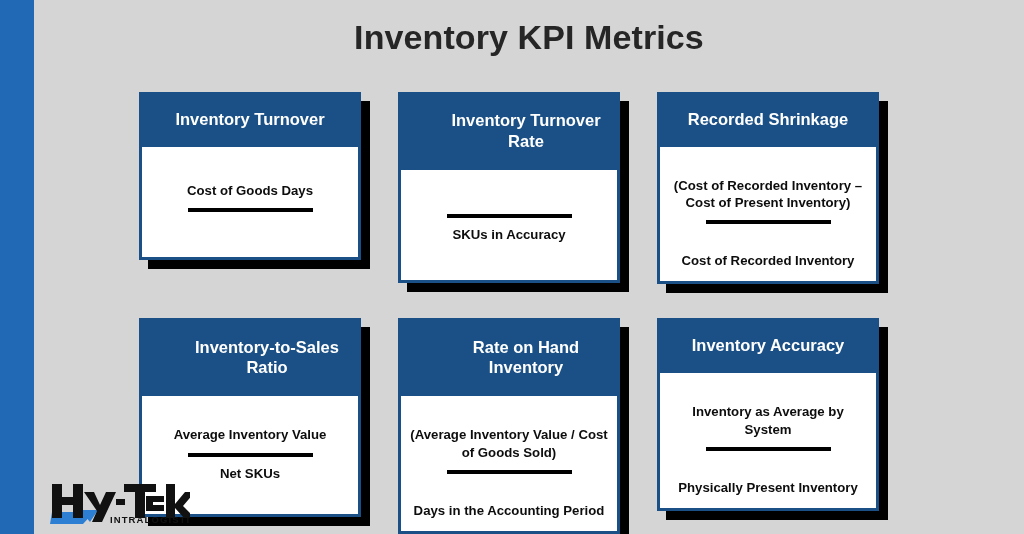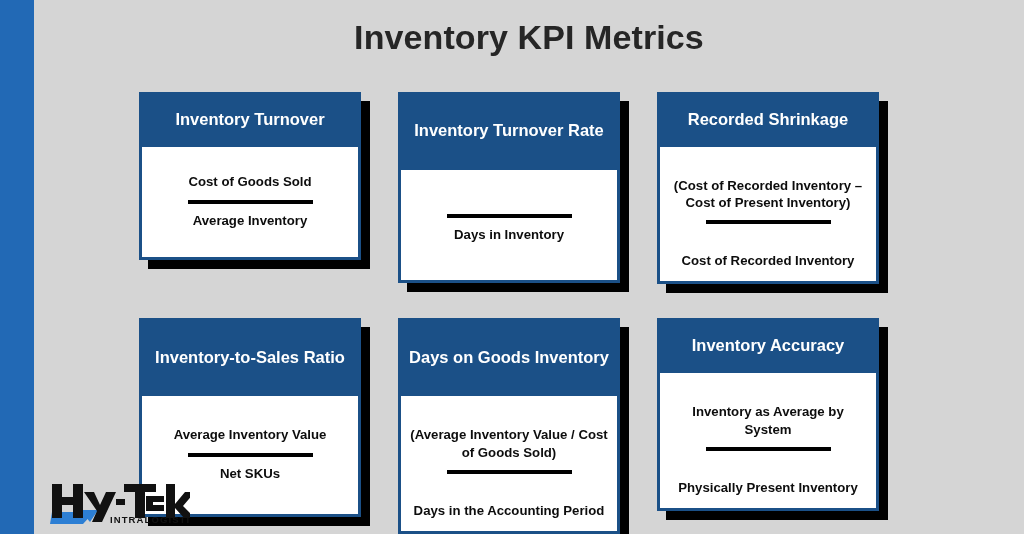--- a/index.html
+++ b/index.html
@@ -61,21 +61,21 @@
     font-size:16.5px;
     line-height:1.22;
     text-align:center;
     padding:7px 6px 8px 6px;
     margin:-3px -3px 0 -3px;
     display:flex;
     align-items:center;
     justify-content:center;
   }
   .kpi-card-header.h-one { min-height:55px; }
-  .kpi-card-header.h-two { min-height:78px; }
+  .kpi-card-header.h-two { min-height:78px;padding-left:40px; }
 
   .kpi-card-body {
     background:#ffffff;
     padding:10px 8px 12px 8px;
     display:flex;
     flex-direction:column;
     align-items:center;
     justify-content:center;
     flex:1;
   }
@@ -117,33 +117,32 @@
   <div id="page-title">Inventory KPI Metrics</div>
 
   <div id="card-grid">
 
     <div class="grid-row row-1">
 
       <div class="cell">
         <div class="kpi-card">
           <div class="kpi-card-header h-one">Inventory Turnover</div>
           <div class="kpi-card-body">
-            <div class="formula-term">Cost of Goods Sold</div>
-            <div class="formula-bar"></div>
-            <div class="formula-term">Average Inventory</div>
+            <div class="formula-term">Cost of Goods Days</div>
+            <div class="formula-bar"></div>
           </div>
         </div>
       </div>
 
       <div class="cell">
         <div class="kpi-card">
           <div class="kpi-card-header h-two">Inventory Turnover Rate</div>
           <div class="kpi-card-body">
             <div class="formula-bar"></div>
-            <div class="formula-term">Days in Inventory</div>
+            <div class="formula-term">SKUs in Accuracy</div>
           </div>
         </div>
       </div>
 
       <div class="cell">
         <div class="kpi-card">
           <div class="kpi-card-header h-one">Recorded Shrinkage</div>
           <div class="kpi-card-body body-tall">
             <div class="formula-term">(Cost of Recorded Inventory – Cost of Present Inventory)</div>
             <div class="formula-bar"></div>
@@ -162,21 +161,21 @@
           <div class="kpi-card-body">
             <div class="formula-term">Average Inventory Value</div>
             <div class="formula-bar"></div>
             <div class="formula-term">Net SKUs</div>
           </div>
         </div>
       </div>
 
       <div class="cell">
         <div class="kpi-card">
-          <div class="kpi-card-header h-two">Days on Goods Inventory</div>
+          <div class="kpi-card-header h-two">Rate on Hand Inventory</div>
           <div class="kpi-card-body body-tall">
             <div class="formula-term">(Average Inventory Value / Cost of Goods Sold)</div>
             <div class="formula-bar"></div>
             <div class="formula-term">Days in the Accounting Period</div>
           </div>
         </div>
       </div>
 
       <div class="cell">
         <div class="kpi-card">

